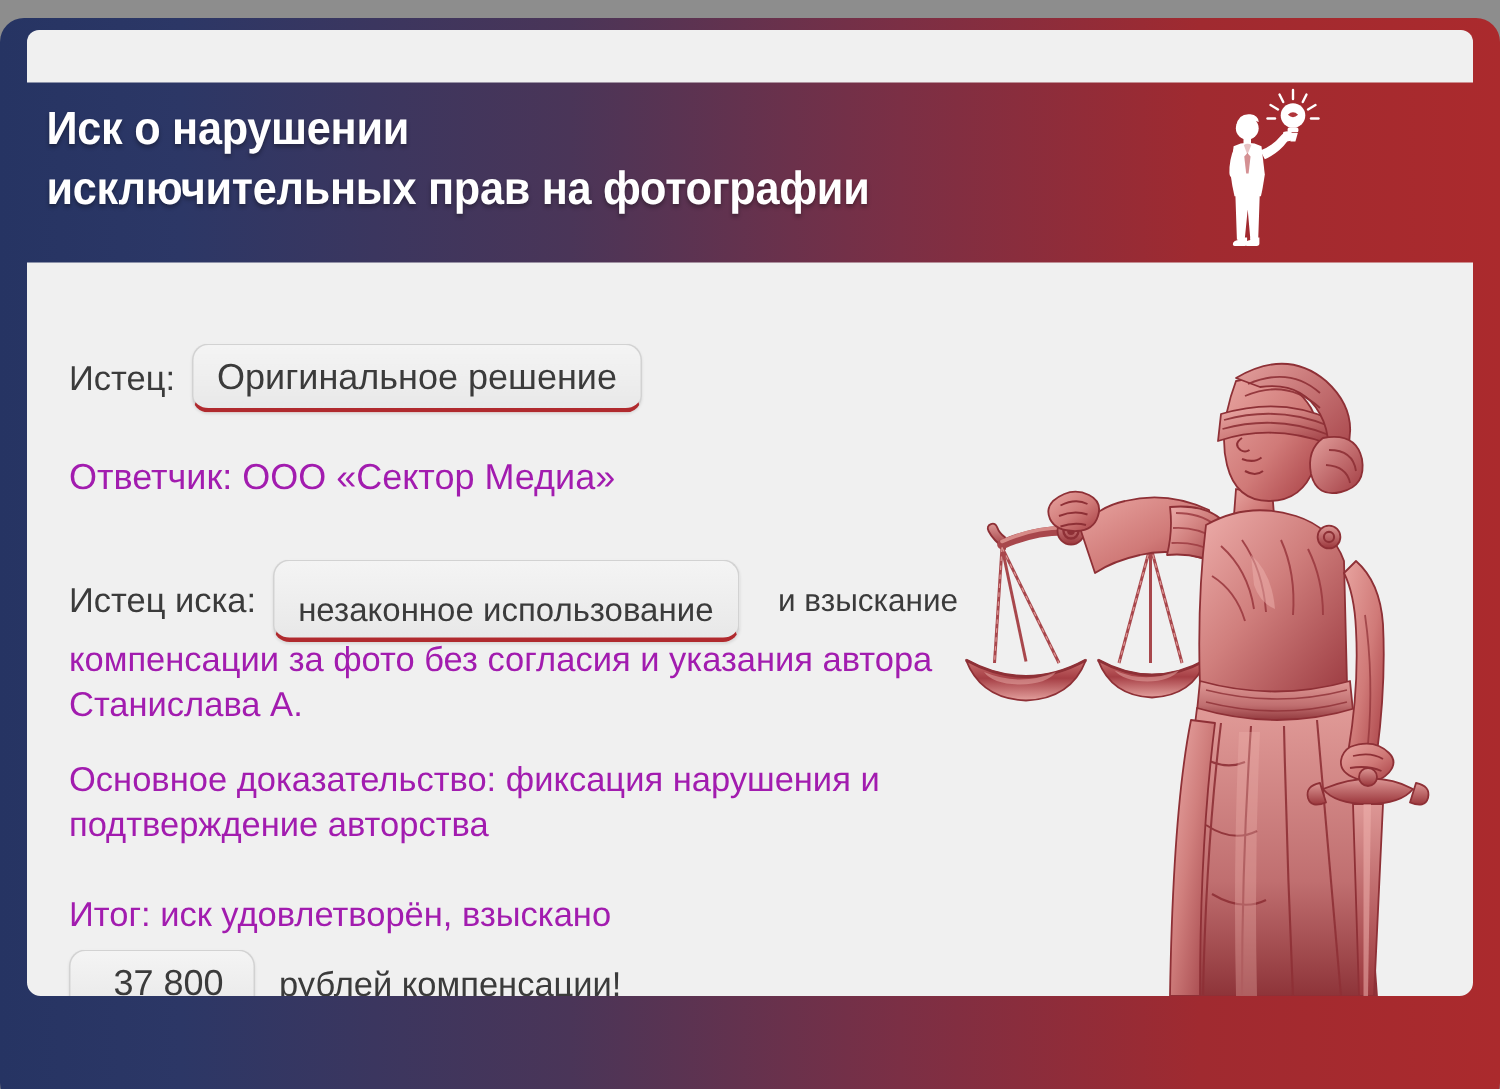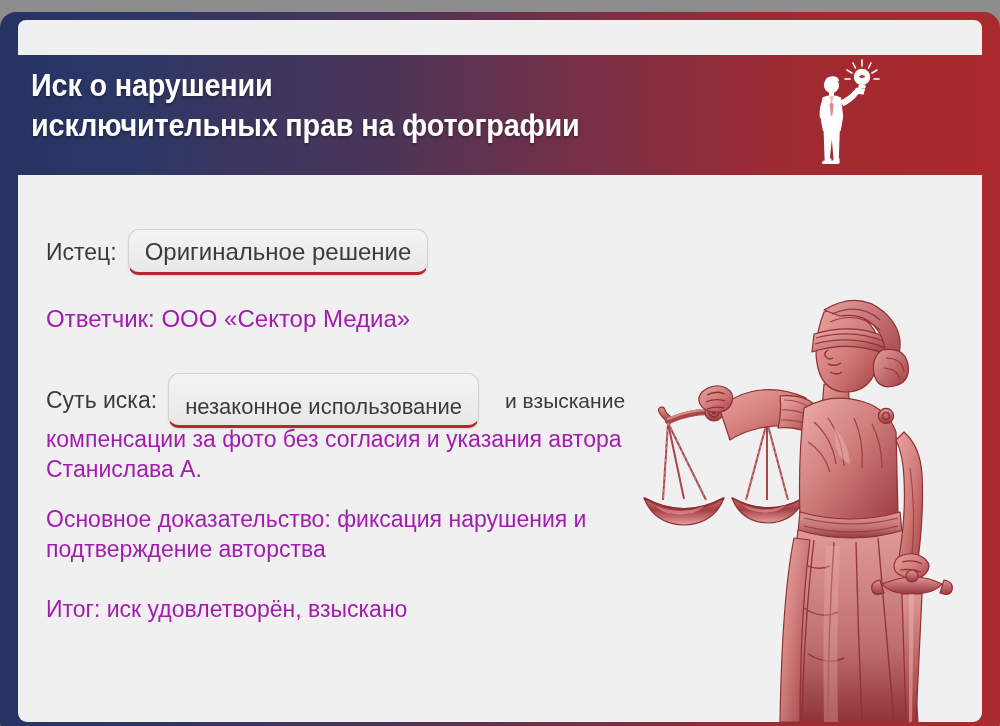--- a/index.html
+++ b/index.html
@@ -43,21 +43,21 @@
     transform-origin:left top;
   }
 
   
   #header-icon{
     position:absolute;left:800px;top:3px;width:90px;height:112px;
   }
 
   
   #body-panel{
-    position:absolute;left:18px;top:163px;width:964px;height:547px;
+    position:absolute;left:18px;top:163px;width:964px;height:489px;
     background:#f0f0f0;
     border-radius:0 0 9px 9px;
     overflow:hidden;
   }
 
   
   #justice{
     position:absolute;right:-6px;bottom:0;width:360px;height:430px;
     pointer-events:none;
   }
@@ -351,27 +351,31 @@
     <div id="content">
 
       <div id="r-plaintiff" class="row">
         <span class="lbl">Истец:</span>
         <span class="pill">Оригинальное решение</span>
       </div>
 
       <div id="r-defendant" class="block">Ответчик: ООО «Сектор Медиа»</div>
 
       <div id="r-subject" class="row">
-        <span class="lbl">Суть иска:</span>
+        <span class="lbl">Истец иска:</span>
         <span class="pill">незаконное использование</span>
         <span class="tail">и взыскание</span>
       </div>
 
       <div id="b-compensation" class="block">компенсации за фото без согласия и указания автора Станислава А.</div>
 
       <div id="b-evidence" class="block">Основное доказательство: фиксация нарушения и подтверждение авторства</div>
 
       <div id="b-result" class="block">Итог: иск удовлетворён, взыскано</div>
 
+      <div id="r-amount" class="row">
+        <span class="pill">37 800</span>
+        <span class="tail">рублей компенсации!</span>
+      </div>
 
     </div>
   </div>
 </div>
 
 </body></html>

